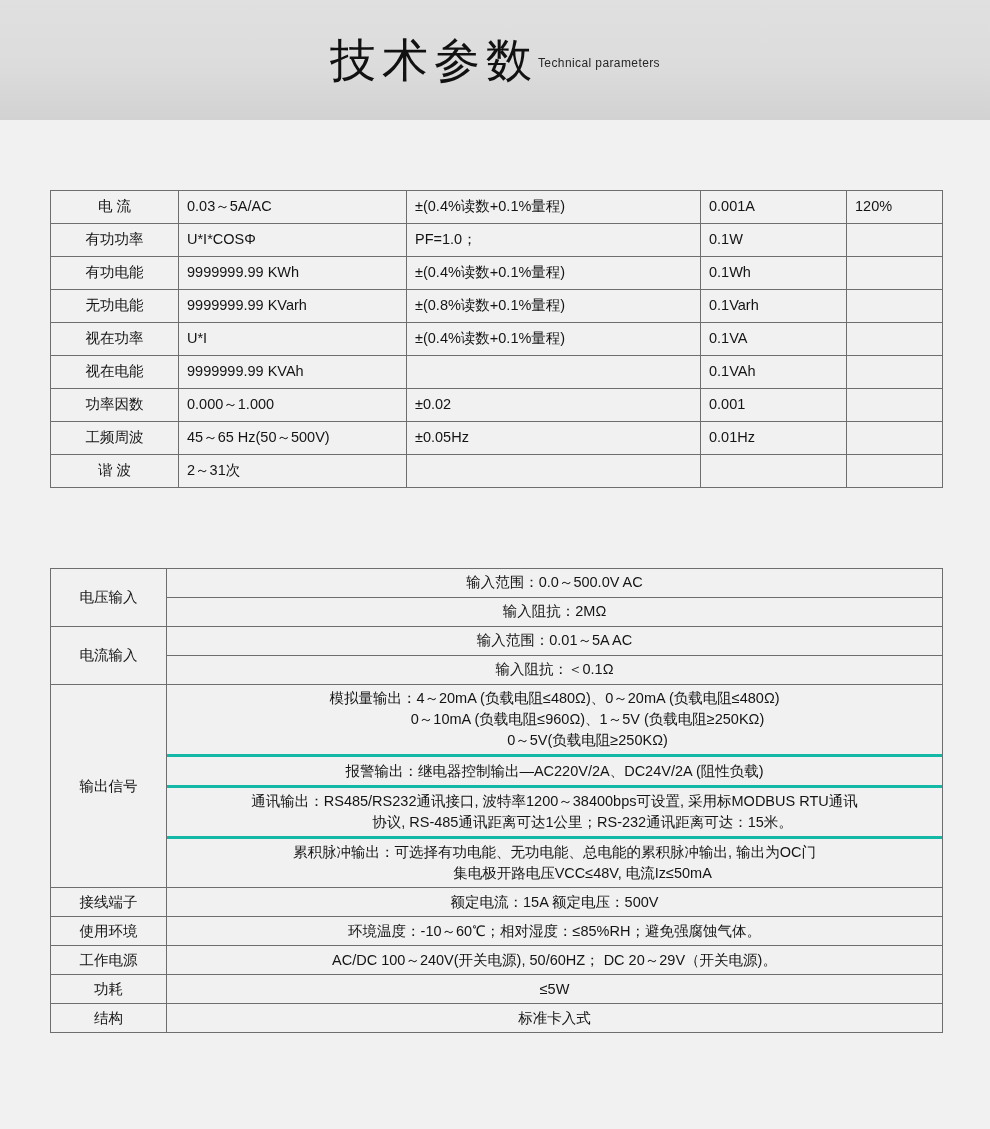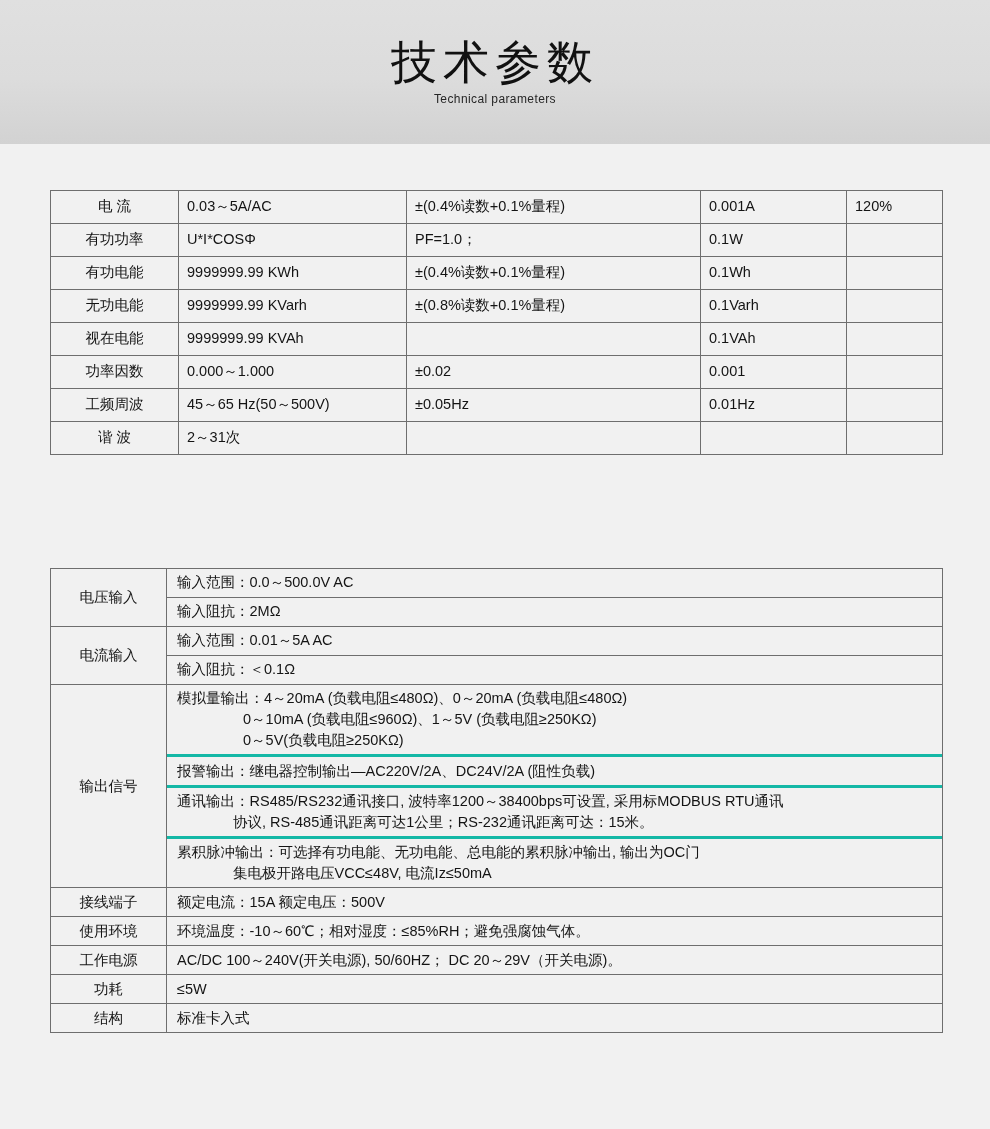--- a/index.html
+++ b/index.html
@@ -11,24 +11,24 @@
     height: 1129px;
     background: #f1f1f1;
     font-family: "Liberation Sans", sans-serif;
     color: #1a1a1a;
     overflow: hidden;
   }
 
   
   .banner {
     width: 990px;
-    height: 144px;
+    height: 120px;
     background: linear-gradient(to bottom, #e0e0e0 0%, #dcdcdc 55%, #d2d2d2 100%);
     display: flex;
-    flex-direction: column;
+    flex-direction: row;
     align-items: center;
     justify-content: center;
     box-sizing: border-box;
   }
   .banner-title {
     font-size: 46px;
     letter-spacing: 6px;
     color: #111;
     line-height: 1.05;
     font-weight: normal;
@@ -68,20 +68,21 @@
   
   #specs-table {
     position: absolute;
     left: 50px;
     top: 568px;
     width: 892px;
   }
   #specs-table td {
     height: 22px;
     padding: 3px 10px;
+    text-align: center;
   }
   .lbl {
     text-align: center;
     width: 110px;
     margin-left: 40px;
   }
   .indent-1 { padding-left: 66px !important; }
   .indent-2 { padding-left: 56px !important; }
   .nested {
     border-collapse: collapse;
@@ -136,20 +137,27 @@
       <td class="c-left"></td>
     </tr>
     <tr>
       <td class="c-center">无功电能</td>
       <td class="c-left">9999999.99 KVarh</td>
       <td class="c-left">±(0.8%读数+0.1%量程)</td>
       <td class="c-left">0.1Varh</td>
       <td class="c-left"></td>
     </tr>
     <tr>
+      <td class="c-center">视在功率</td>
+      <td class="c-left">U*I</td>
+      <td class="c-left">±(0.4%读数+0.1%量程)</td>
+      <td class="c-left">0.1VA</td>
+      <td class="c-left"></td>
+    </tr>
+    <tr>
       <td class="c-center">视在电能</td>
       <td class="c-left">9999999.99 KVAh</td>
       <td class="c-left"></td>
       <td class="c-left">0.1VAh</td>
       <td class="c-left"></td>
     </tr>
     <tr>
       <td class="c-center">功率因数</td>
       <td class="c-left">0.000～1.000</td>
       <td class="c-left">±0.02</td>

